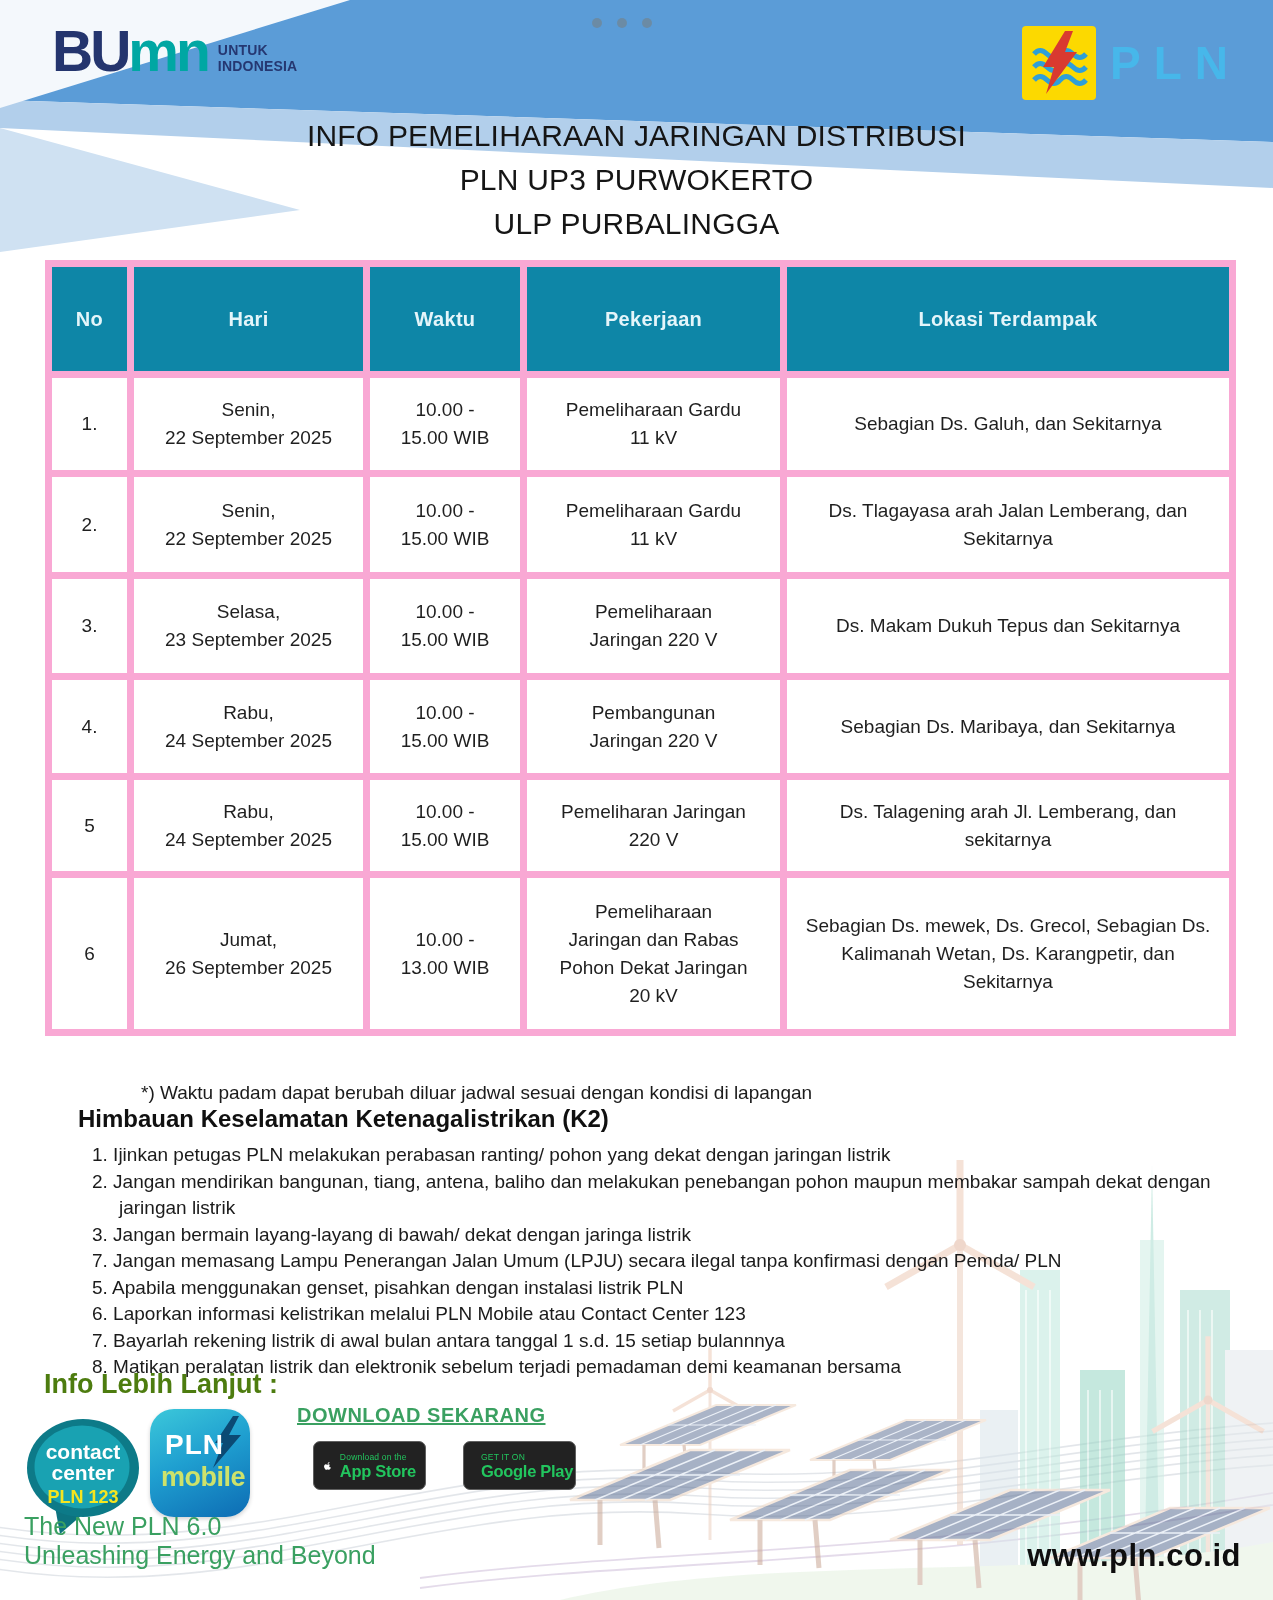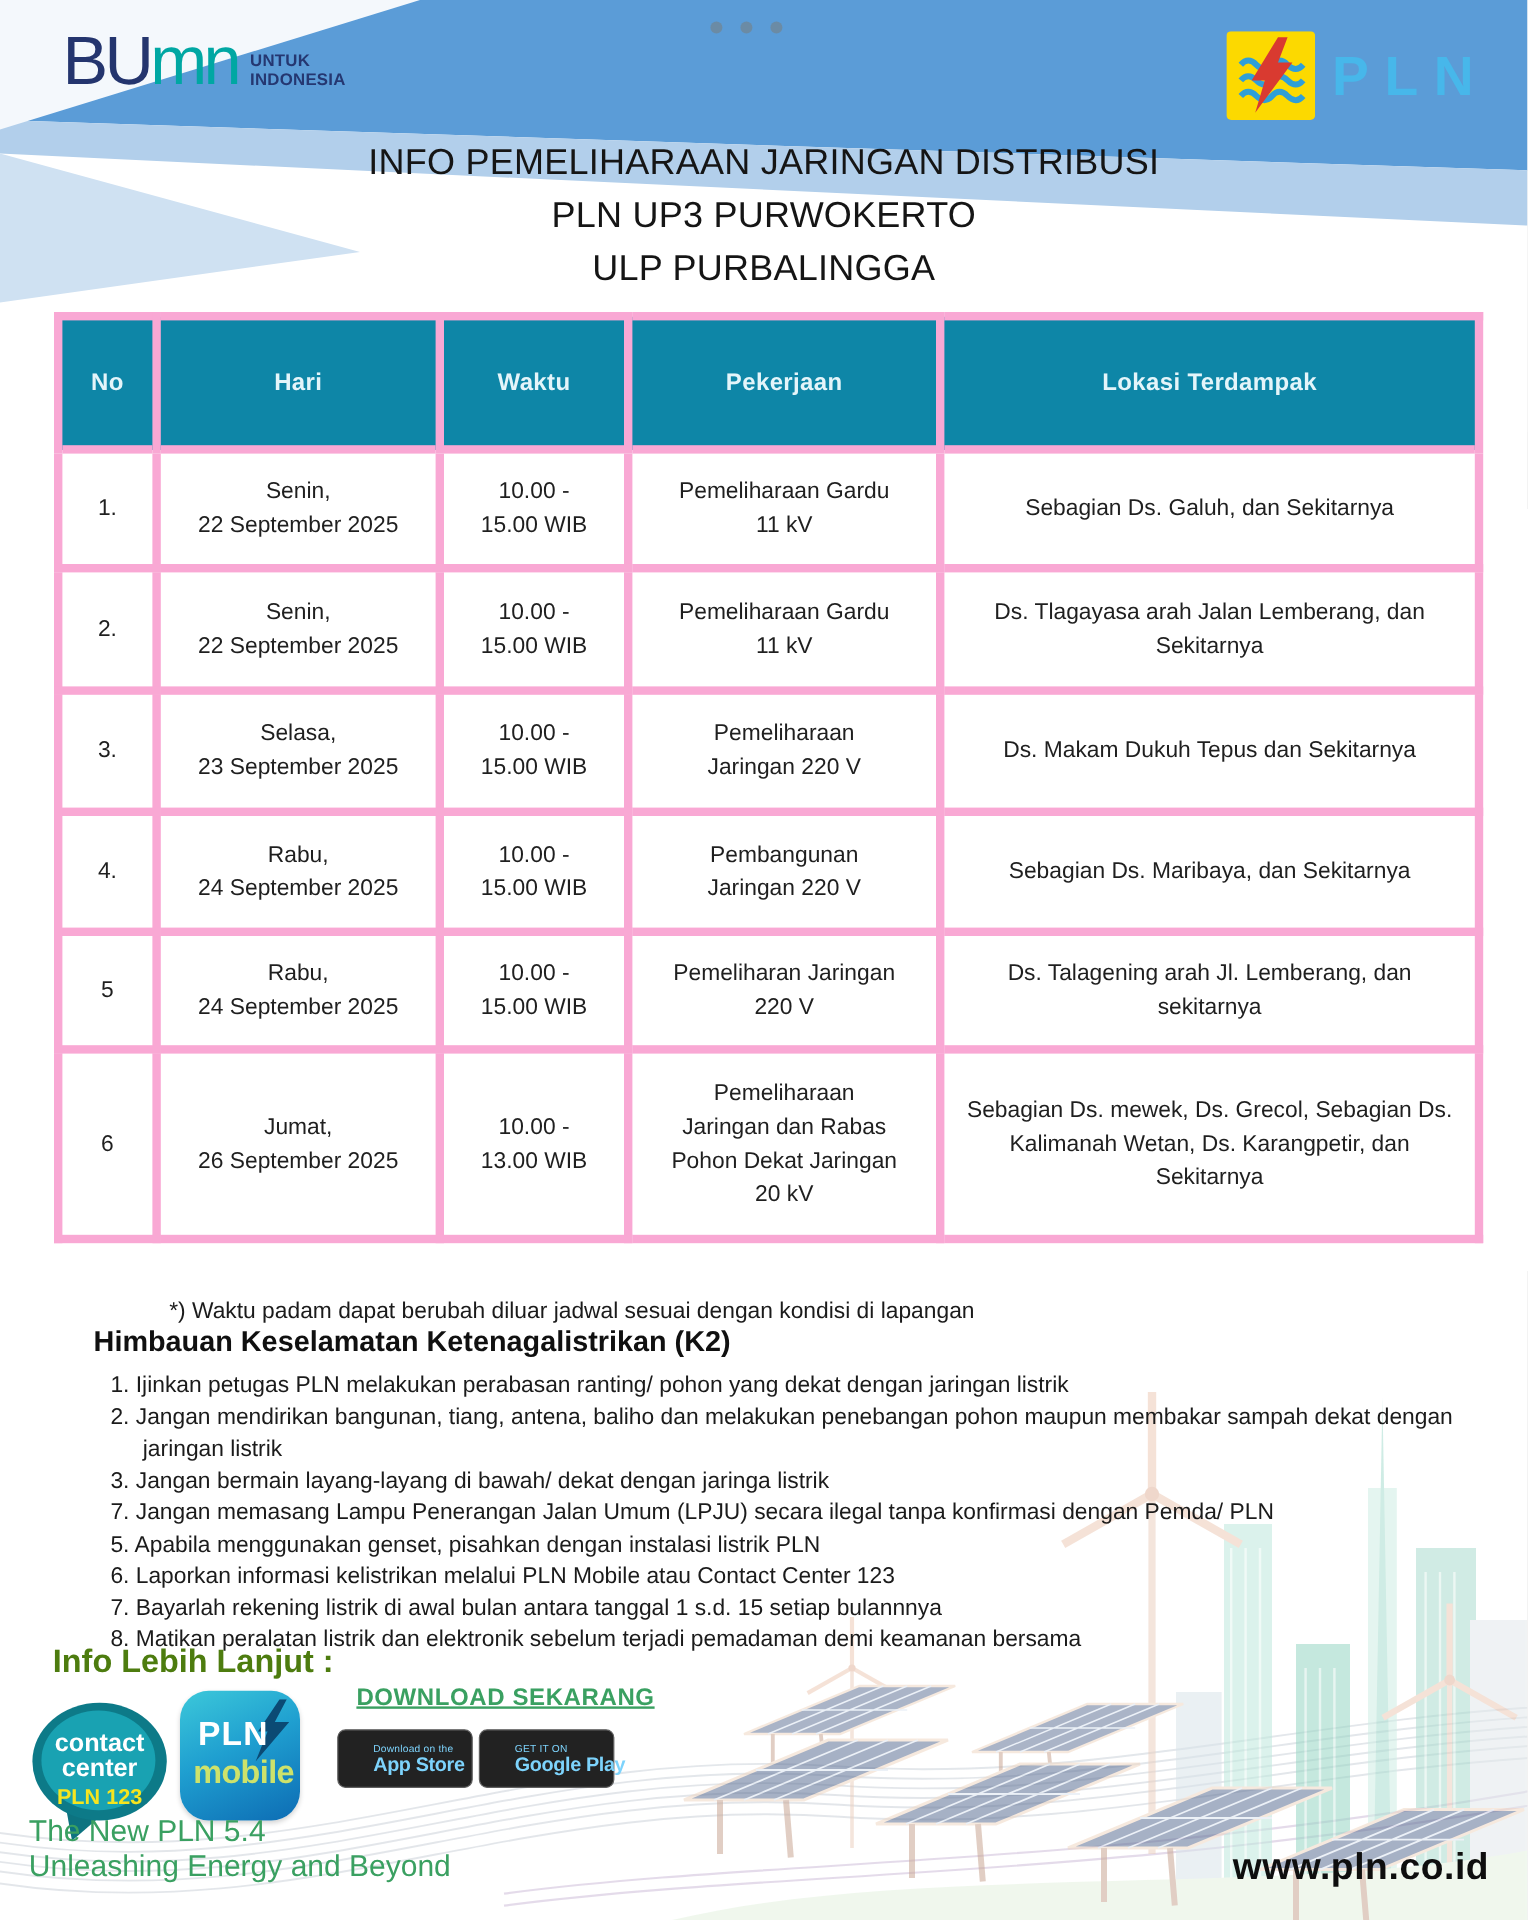--- a/index.html
+++ b/index.html
@@ -7,21 +7,21 @@
     position:relative;width:1273px;height:1600px;margin:0 auto;
     background:#ffffff;overflow:hidden;
     font-family:"Liberation Sans",sans-serif;color:#1b1b1b;
   }
   
   .header-bg{position:absolute;left:0;top:0;width:1273px;height:360px;z-index:0;}
   .window-dots{position:absolute;left:592px;top:18px;display:flex;gap:15px;z-index:3;}
   .window-dots span{width:10px;height:10px;border-radius:50%;background:#6f8799;opacity:.8;}
   
   .bumn-logo{position:absolute;left:52px;top:22px;display:flex;align-items:center;gap:10px;z-index:3;}
-  .bumn-word{font-size:57px;font-weight:400;letter-spacing:-3px;line-height:58px;}
+  .bumn-word{font-size:57px;font-weight:700;letter-spacing:-3px;line-height:58px;}
   .bumn-bu{color:#24356e;}
   .bumn-mn{color:#00a7a3;}
   .bumn-tagline{font-size:14px;font-weight:bold;color:#253771;line-height:16px;letter-spacing:.2px;padding-top:14px;}
   
   .pln-logo{position:absolute;top:26px;right:32px;display:flex;align-items:center;gap:14px;z-index:3;}
   .pln-logo-box{width:74px;height:74px;}
   .pln-logo-text{font-size:46px;font-weight:800;color:#47b7ea;letter-spacing:13px;}
   
   .title{position:absolute;top:114px;left:0;width:100%;text-align:center;z-index:3;
          font-size:30px;font-weight:normal;color:#151515;line-height:44px;letter-spacing:.2px;}
@@ -50,21 +50,21 @@
   .cc-logo{position:absolute;left:24px;top:1417px;z-index:3;}
   .mobile-icon{position:absolute;left:150px;top:1409px;width:100px;height:108px;border-radius:24px;z-index:3;
         background:linear-gradient(155deg,#3cc8da 0%,#1f9fd0 45%,#0d6cb4 100%);
         box-shadow:0 2px 4px rgba(0,0,0,.18);}
   .mi-pln{position:absolute;left:15px;top:20px;font-size:28px;font-weight:800;color:#fff;letter-spacing:1px;}
   .mi-mobile{position:absolute;left:11px;top:53px;font-size:27px;font-weight:800;color:#cde26b;letter-spacing:-.5px;}
   .mi-bolt{position:absolute;right:8px;top:7px;}
   .download{position:absolute;left:297px;top:1404px;font-size:20px;font-weight:bold;color:#3aa061;letter-spacing:.5px;z-index:3;text-decoration:underline;}
   .badges{position:absolute;left:281px;top:1441px;display:flex;gap:5px;z-index:3;}
   .badge{width:113px;height:49px;background:#222;border:1.5px solid #606060;border-radius:7px;
-        display:flex;align-items:center;gap:20px;padding:0 9px;box-sizing:border-box;color:#7dd3fc;cursor:pointer;}
+        display:flex;align-items:center;gap:8px;padding:0 9px;box-sizing:border-box;color:#22c55e;cursor:pointer;margin-left:32px;}
   .badge .txt{display:flex;flex-direction:column;}
   .badge .small{font-size:8.5px;line-height:11px;letter-spacing:.2px;}
   .badge .big{font-size:16.5px;font-weight:bold;line-height:17px;letter-spacing:-.3px;white-space:nowrap;}
   
   .footer-tagline{position:absolute;left:24px;top:1512px;font-size:25px;color:#3aa061;line-height:29px;z-index:3;}
   .website{position:absolute;right:32px;top:1538px;font-size:31px;font-weight:bold;color:#0e0e0e;z-index:3;letter-spacing:.5px;}
   
   .ribbon{position:absolute;left:0;top:1398px;width:1273px;height:202px;z-index:1;}
   .city{position:absolute;right:0;top:1150px;width:713px;height:450px;z-index:1;}
 </style>
@@ -253,21 +253,21 @@
         <polygon points="1,1 1,23 20,12" fill="url(#gp1)"></polygon>
       </svg>
       <div class="txt">
         <span class="small">GET IT ON</span>
         <span class="big">Google Play</span>
       </div>
     </div>
   </div>
 
   <div class="footer-tagline">
-    <div>The New PLN 5.4</div>
+    <div>The New PLN 6.0</div>
     <div>Unleashing Energy and Beyond</div>
   </div>
   <div class="website">www.pln.co.id</div>
 
   <svg class="ribbon" viewBox="0 0 1273 202">
     <g fill="none" stroke="#d5dae0" stroke-width="1.6" opacity="0.65">
       <path d="M-10,128 C 250,170 430,55 700,74 C 900,88 1080,36 1290,24"></path>
       <path d="M-10,136 C 250,178 430,63 700,82 C 900,96 1080,44 1290,32"></path>
       <path d="M-10,144 C 250,186 430,71 700,90 C 900,104 1080,52 1290,40"></path>
       <path d="M-10,152 C 250,194 430,79 700,98 C 900,112 1080,60 1290,48"></path>

